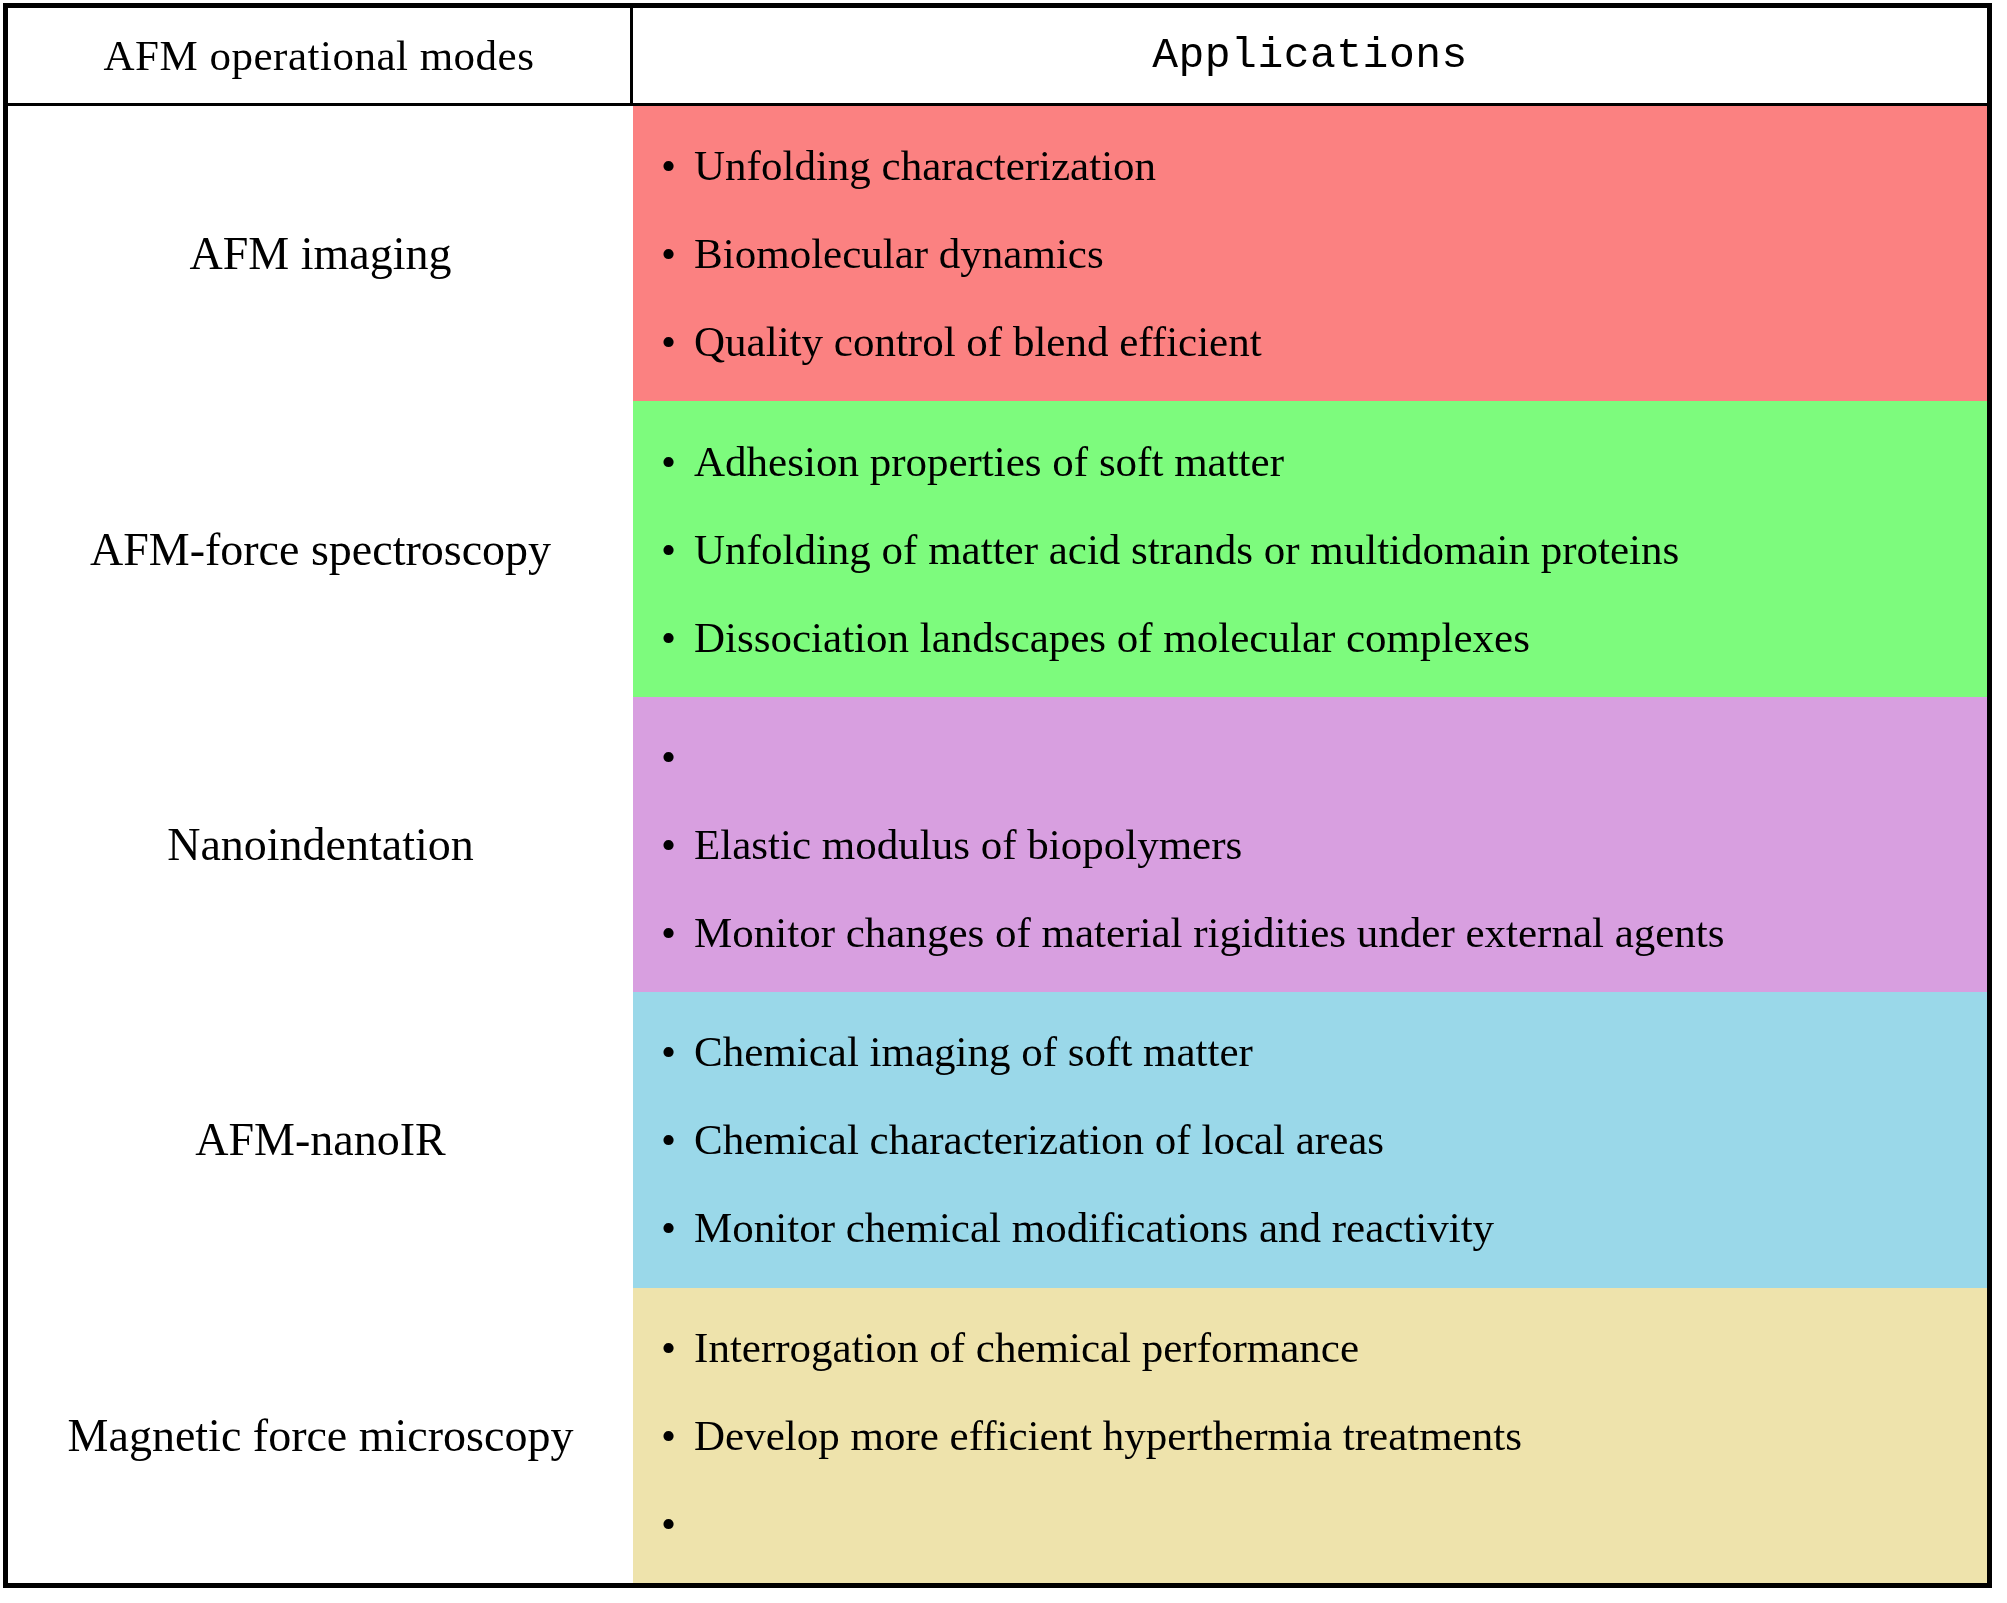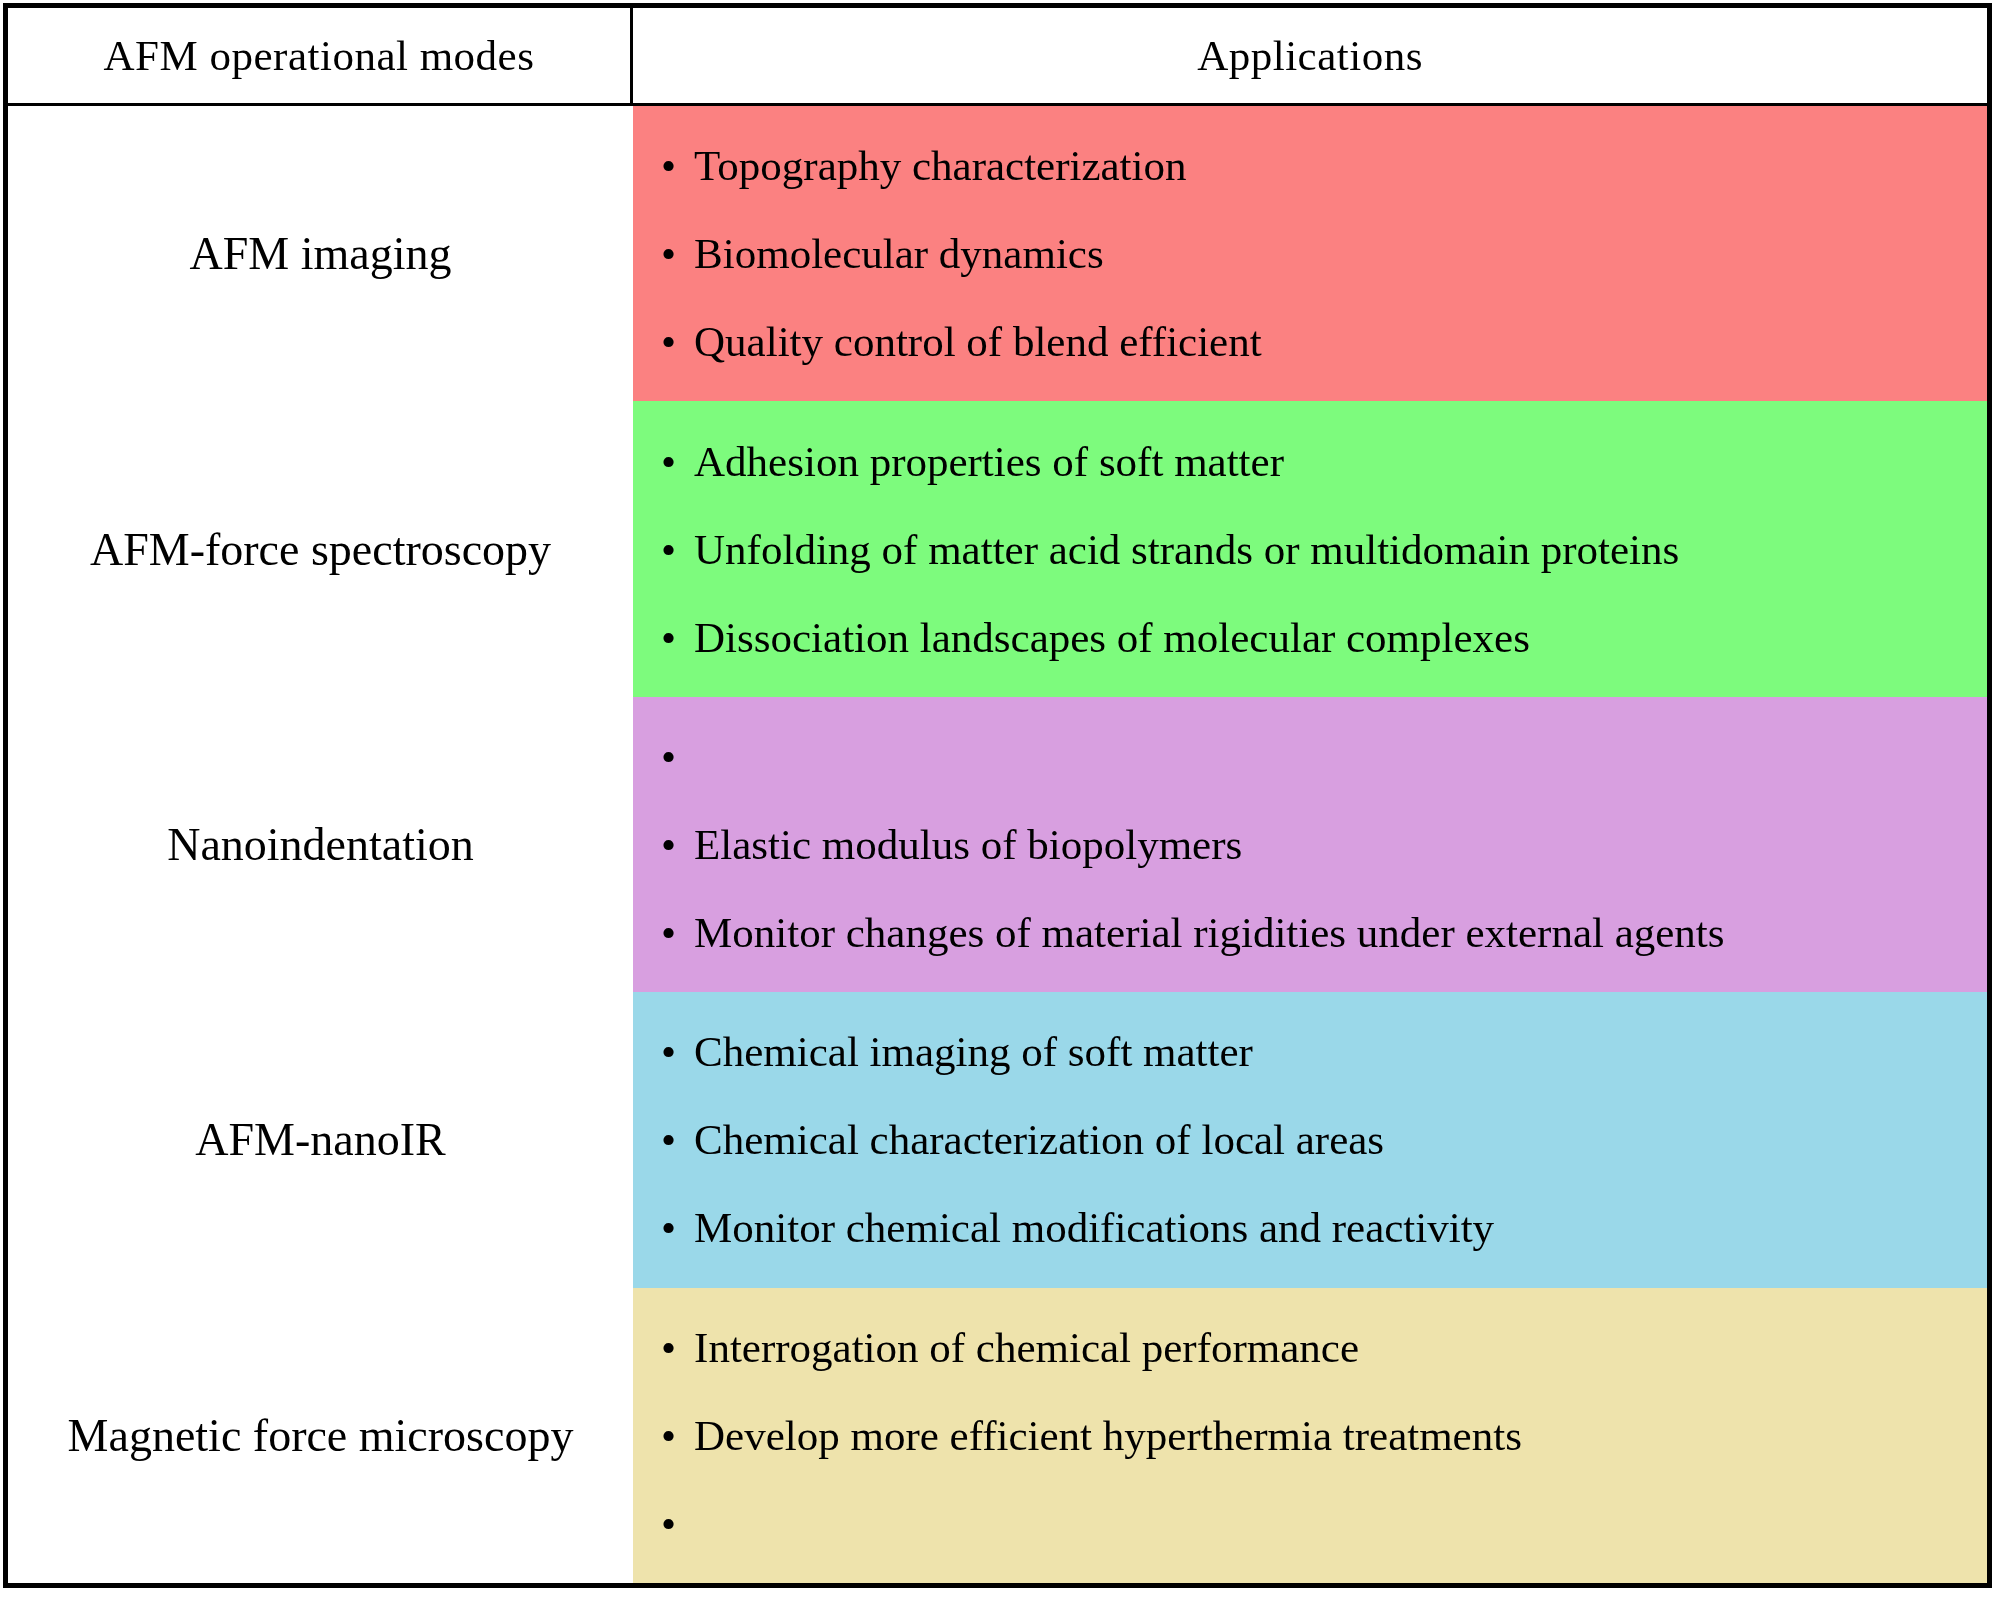--- a/index.html
+++ b/index.html
@@ -33,21 +33,21 @@
     align-items: center;
     justify-content: center;
     font-size: 43px;
     letter-spacing: 0.5px;
   }
   .header-cell.left {
     width: 622px;
     border-right: 3px solid #000000;
     flex: 0 0 auto;
   }
-  .header-cell.right { flex: 1 1 auto; }
+  .header-cell.right { flex: 1 1 auto; font-family: Liberation Mono, monospace; }
   .table-body {
     flex: 1 1 auto;
     display: flex;
     flex-direction: column;
   }
   .table-row {
     flex: 1 1 0;
     display: flex;
     min-height: 0;
   }
@@ -90,21 +90,21 @@
     <div class="table-header">
       <div class="header-cell left">AFM operational modes</div>
       <div class="header-cell right">Applications</div>
     </div>
     <div class="table-body">
   <div class="table-row">
     <div class="mode-cell">AFM imaging</div>
     <div class="apps-cell" style="background: rgb(251, 129, 129);">
   <div class="app-item">
     <span class="bullet">•</span>
-    <span>Topography characterization</span>
+    <span>Unfolding characterization</span>
   </div>
 
   <div class="app-item">
     <span class="bullet">•</span>
     <span>Biomolecular dynamics</span>
   </div>
 
   <div class="app-item">
     <span class="bullet">•</span>
     <span>Quality control of blend efficient</span>

